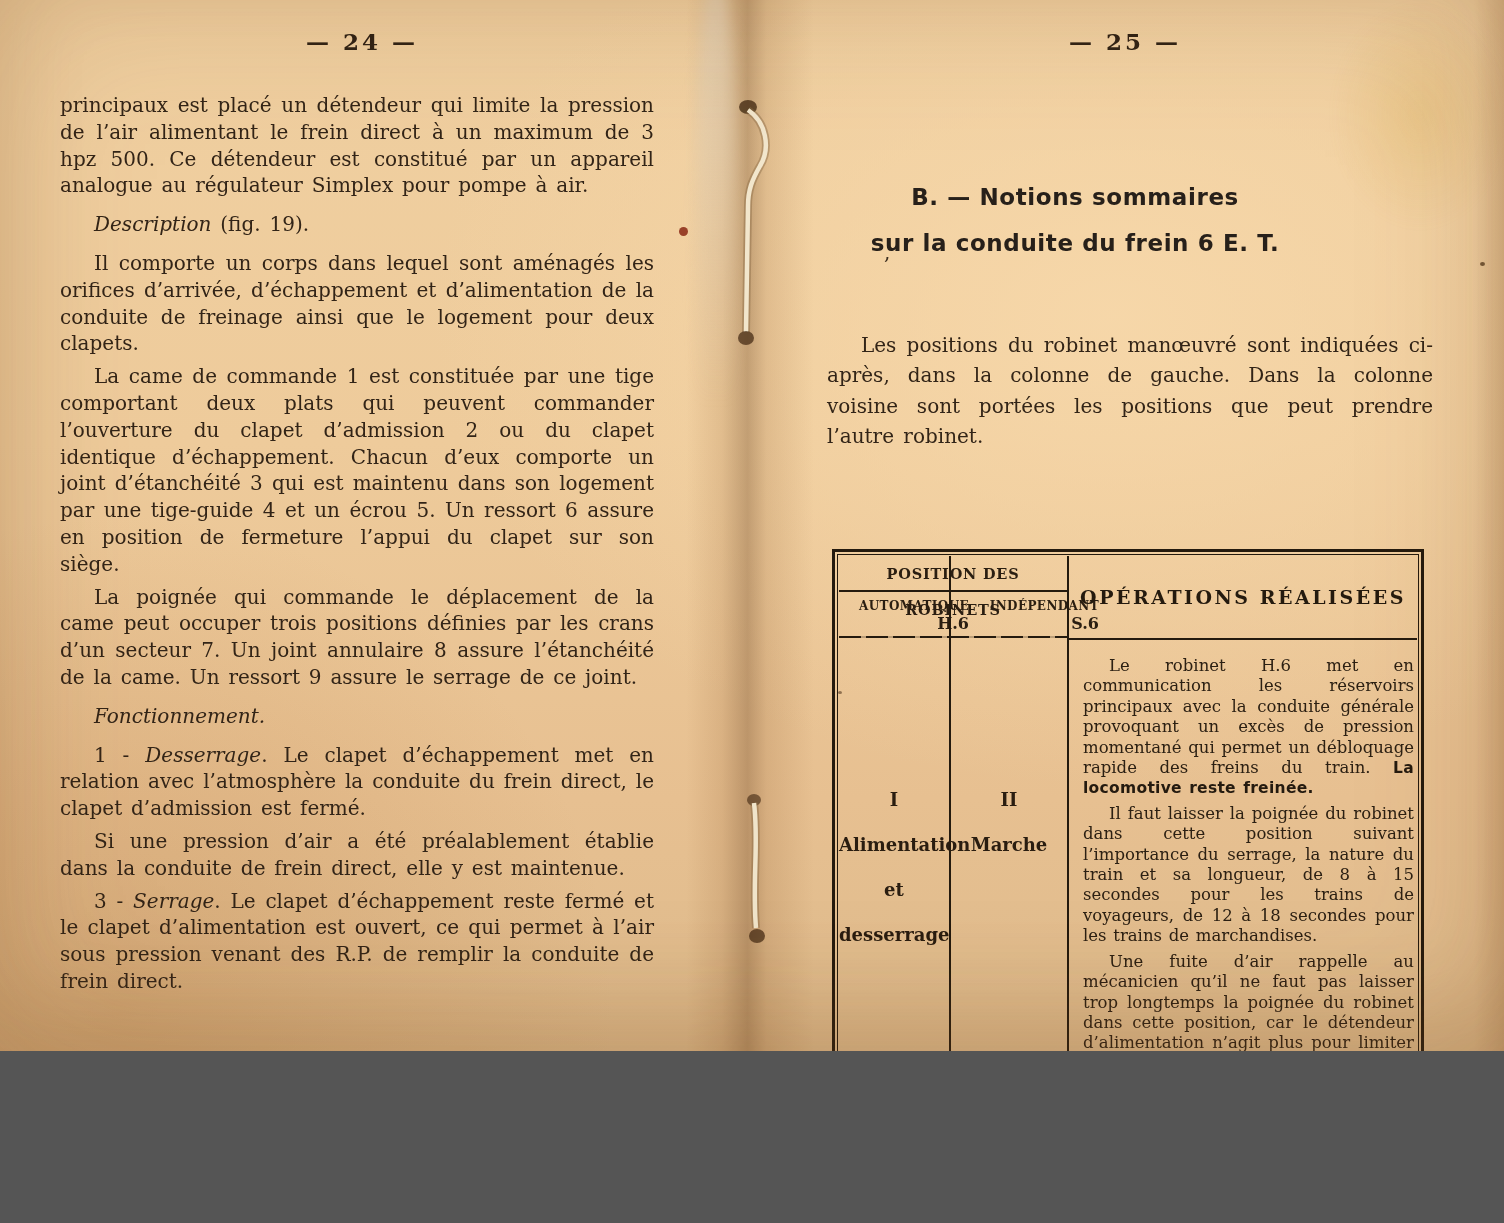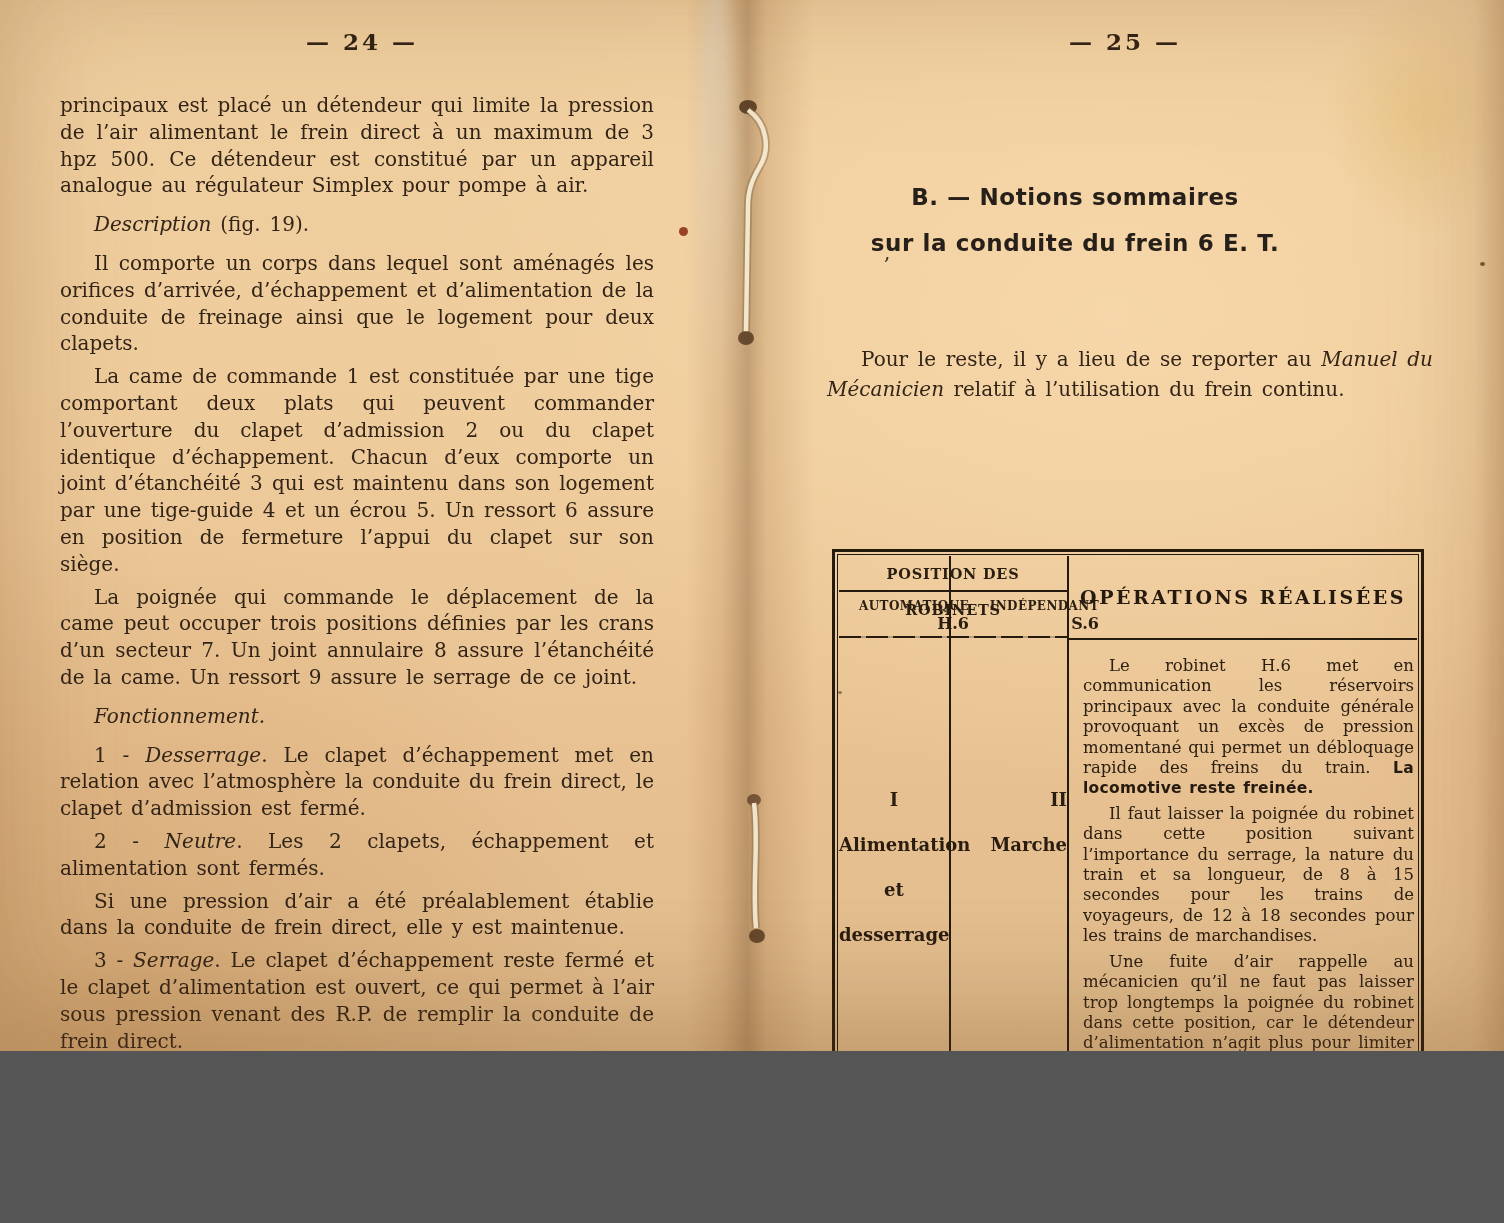--- a/index.html
+++ b/index.html
@@ -77,21 +77,21 @@
   .hd-sub.c1{left:0; width:110px;}
   .hd-sub.c2{left:112px; width:116px;padding-left:12px;}
   .rule-12{position:absolute; left:0; top:80px; width:228px; height:2px;
     background:repeating-linear-gradient(90deg,#241a0e 0 22px, rgba(36,26,14,.25) 22px 27px);}
   .hd-ops{position:absolute; left:230px; top:0; right:0; height:82px;
     display:flex; align-items:center; justify-content:center;
     font-size:19px; font-weight:700; letter-spacing:2.5px; color:#241a0e;
     border-bottom:2px solid #241a0e;}
   .cell-lines{position:absolute; text-align:center; font-weight:700; font-size:18px; color:#2a1d10;}
   .cell-lines.c1{left:0; top:232px; width:110px;}
-  .cell-lines.c2{left:112px; top:232px; width:116px;text-align:right;}
+  .cell-lines.c2{left:112px; top:232px; width:116px;}
   .line-item{height:45px; line-height:24px;}
   .ops-text{position:absolute; left:244px; right:3px; top:100px; text-align:justify;
     font-size:16.5px; line-height:20.4px; word-spacing:1.5px; color:#2c2013;}
   .ops-text .para{margin:0 0 5px 0;}
   .ops-text .para.indent{text-indent:26px;}
 </style>
 </head>
 <body>
 
 <div class="scan">
@@ -99,37 +99,36 @@
   <div>
     <div class="page-num left">— 24 —</div>
     <div class="body-text left-body">
         <p class="para"><span>principaux est placé un détendeur qui limite la pression de l’air alimentant le frein direct à un maximum de 3 hpz 500. Ce détendeur est constitué par un appareil analogue au régulateur Simplex pour pompe à air.</span></p>
         <p class="para indent gap"><span class="run-italic">Description</span><span> (fig. 19).</span></p>
         <p class="para indent gap"><span>Il comporte un corps dans lequel sont aménagés les orifices d’arrivée, d’échappement et d’alimentation de la conduite de freinage ainsi que le logement pour deux clapets.</span></p>
         <p class="para indent"><span>La came de commande 1 est constituée par une tige comportant deux plats qui peuvent commander l’ouverture du clapet d’admission 2 ou du clapet identique d’échappement. Chacun d’eux comporte un joint d’étanchéité 3 qui est maintenu dans son logement par une tige-guide 4 et un écrou 5. Un ressort 6 assure en position de fermeture l’appui du clapet sur son siège.</span></p>
         <p class="para indent"><span>La poignée qui commande le déplacement de la came peut occuper trois positions définies par les crans d’un secteur 7. Un joint annulaire 8 assure l’étanchéité de la came. Un ressort 9 assure le serrage de ce joint.</span></p>
         <p class="para indent gap"><span class="run-italic">Fonctionnement.</span></p>
         <p class="para indent gap"><span>1 - </span><span class="run-italic">Desserrage</span><span>. Le clapet d’échappement met en relation avec l’atmosphère la conduite du frein direct, le clapet d’admission est fermé.</span></p>
-        <p class="para indent"><span>2 - </span><span class="run-italic">Neutre</span><span>. Les 2 clapets, échappement et alimentation sont fermés.</span></p>
         <p class="para indent"><span>Si une pression d’air a été préalablement établie dans la conduite de frein direct, elle y est maintenue.</span></p>
         <p class="para indent"><span>3 - </span><span class="run-italic">Serrage</span><span>. Le clapet d’échappement reste fermé et le clapet d’alimentation est ouvert, ce qui permet à l’air sous pression venant des R.P. de remplir la conduite de frein direct.</span></p>
       </div>
   </div>
 
   <div>
     <div class="page-num right">— 25 —</div>
 
     <div class="heading">
       <div>B. — Notions sommaires</div>
       <div>sur la conduite du frein 6 E. T.</div>
     </div>
     <div class="stray-mark">,</div>
 
     <div class="body-text right-body">
-        <p class="para indent gap"><span>Pour le reste, il y a lieu de se reporter au </span><span class="run-italic">Manuel du Mécanicien</span><span> relatif à l’utilisation du frein continu.</span></p>
+        <p class="para indent"><span>Les positions du robinet manœuvré sont indiquées ci-après, dans la colonne de gauche. Dans la colonne voisine sont portées les positions que peut prendre l’autre robinet.</span></p>
       </div>
 
     <div class="tbl">
       <div class="outer"></div>
       <div class="inner"></div>
       <div class="content">
         <div class="hd-group">POSITION DES ROBINETS</div>
         <div class="hd-sub c1">
           <div class="nm">AUTOMATIQUE</div>
           <div class="sb">H.6</div>

